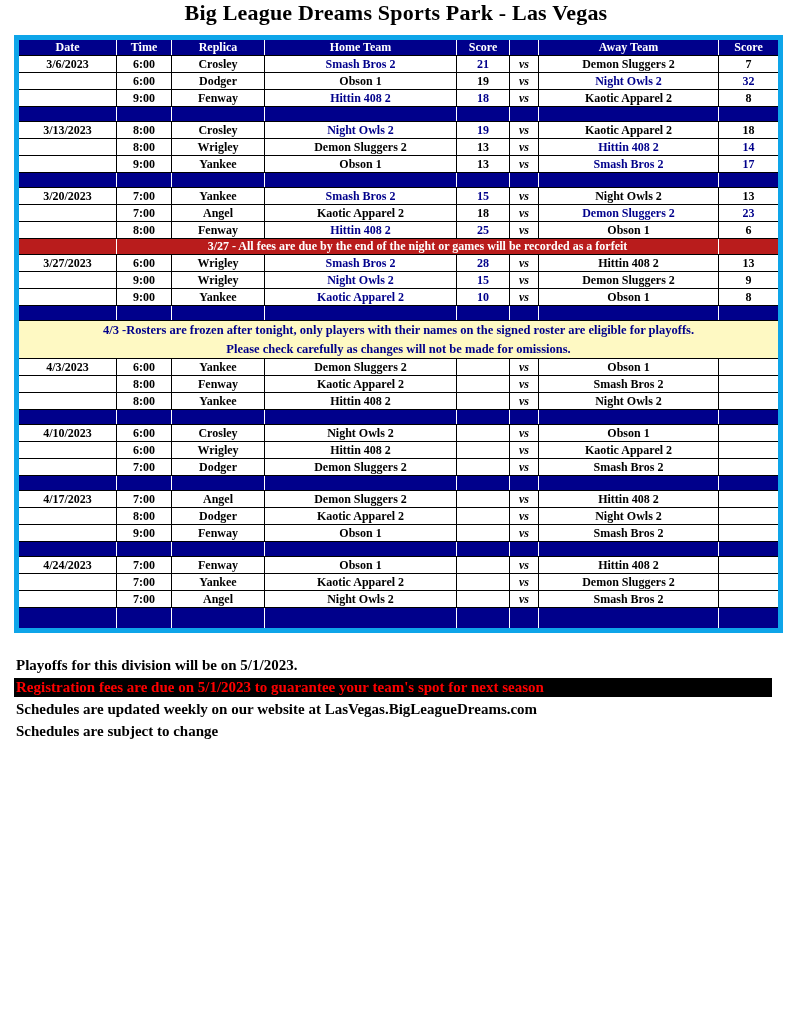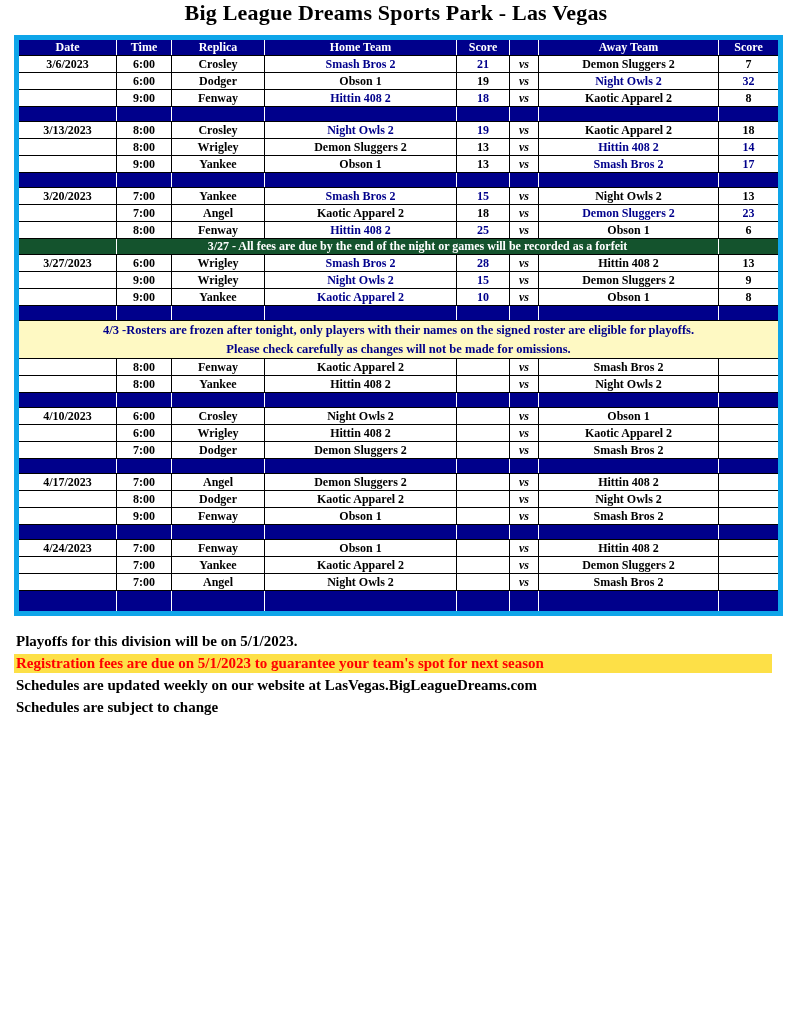--- a/index.html
+++ b/index.html
@@ -45,34 +45,34 @@
   tr.sep td {
     background: #00008B;
     border-left: 1px solid #fff; border-right: 1px solid #fff;
     border-top: 1px solid #000; border-bottom: 1px solid #000;
     height: 14px;
   }
   tr.sep td:first-child { border-left: 1px solid #000; }
   tr.sep td:last-child  { border-right: 1px solid #000; }
   tr.sep.tall td { height: 20px; }
   tr.notice-blue td {
-    background: #14532d; color: #fff; height: 15px;
+    background: #b91c1c; color: #fff; height: 15px;
     border-left: 1px solid #fff; border-right: 1px solid #fff;
     border-top: 1px solid #000; border-bottom: 1px solid #000;
   }
   tr.notice-blue td:first-child { border-left: 1px solid #000; }
   tr.notice-blue td:last-child  { border-right: 1px solid #000; }
   tr.notice-red td {
     background: #fef9c3; color: #00008B;
     border: 1px solid #d00000; border-top: 1px solid #000; border-bottom: 1px solid #000;
     height: 37px; font-size: 12.5px; line-height: 1.45;
   }
-  .footer { margin: 16px 0 0 14px; width: 758px; font-size: 15px; font-weight: bold; }
+  .footer { margin: 23px 0 0 14px; width: 758px; font-size: 15px; font-weight: bold; }
   .footer-line { margin: 3px 0; padding: 1px 2px; }
-  .footer-line.highlight { background: #fde047; color: #FF0000; }
+  .footer-line.highlight { background: #000000; color: #FF0000; }
 </style>
 </head>
 <body>
 
 <div class="doc">
   <div class="title">Big League Dreams Sports Park - Las Vegas</div>
 
   <table class="sched">
     <colgroup>
         <col style="width: 100px;">
@@ -252,20 +252,30 @@
           <td></td>
           <td></td>
         </tr>
         <tr class="notice-red">
           <td colspan="8">
             <div>4/3 -Rosters are frozen after tonight, only players with their names on the signed roster are eligible for playoffs.</div>
             <div>Please check carefully as changes will not be made for omissions.</div>
           </td>
         </tr>
         <tr>
+          <td>4/3/2023</td>
+          <td>6:00</td>
+          <td>Yankee</td>
+          <td>Demon Sluggers 2</td>
+          <td></td>
+          <td class="vs-cell">vs</td>
+          <td>Obson 1</td>
+          <td></td>
+        </tr>
+        <tr>
           <td></td>
           <td>8:00</td>
           <td>Fenway</td>
           <td>Kaotic Apparel 2</td>
           <td></td>
           <td class="vs-cell">vs</td>
           <td>Smash Bros 2</td>
           <td></td>
         </tr>
         <tr>

